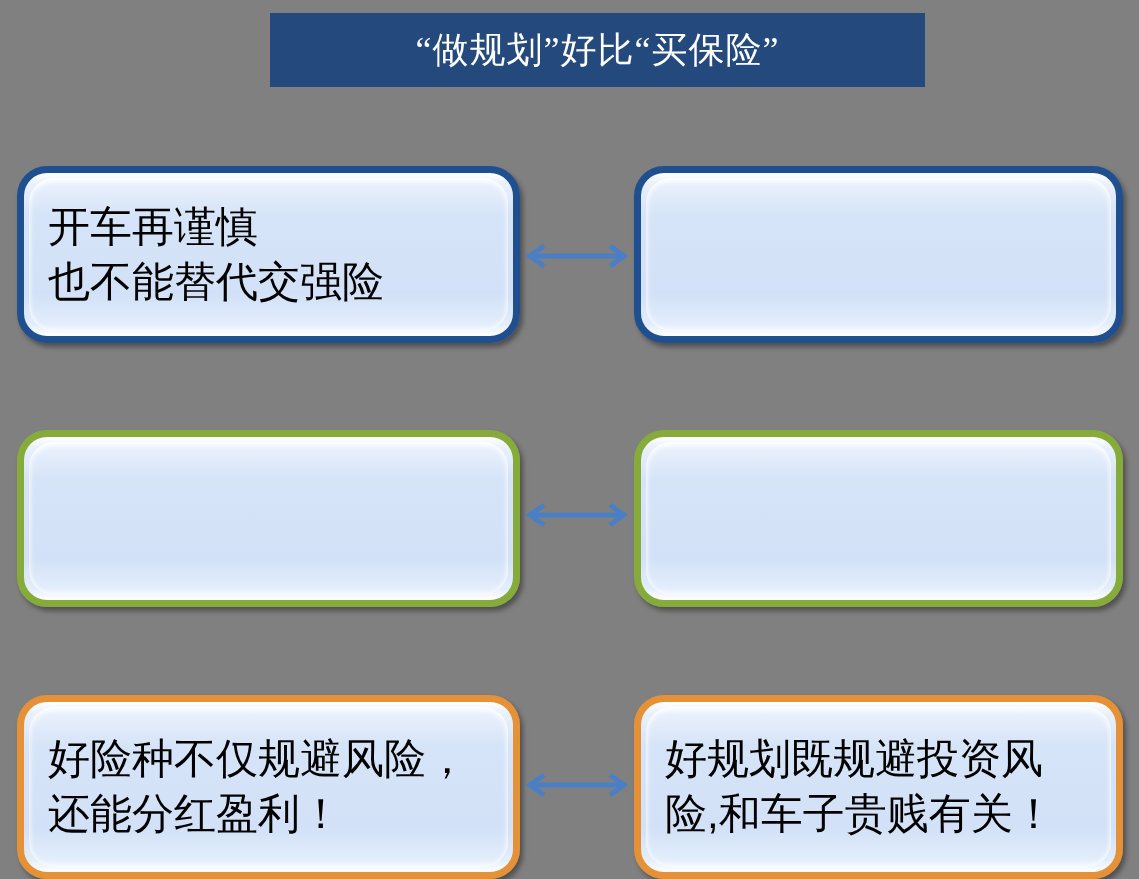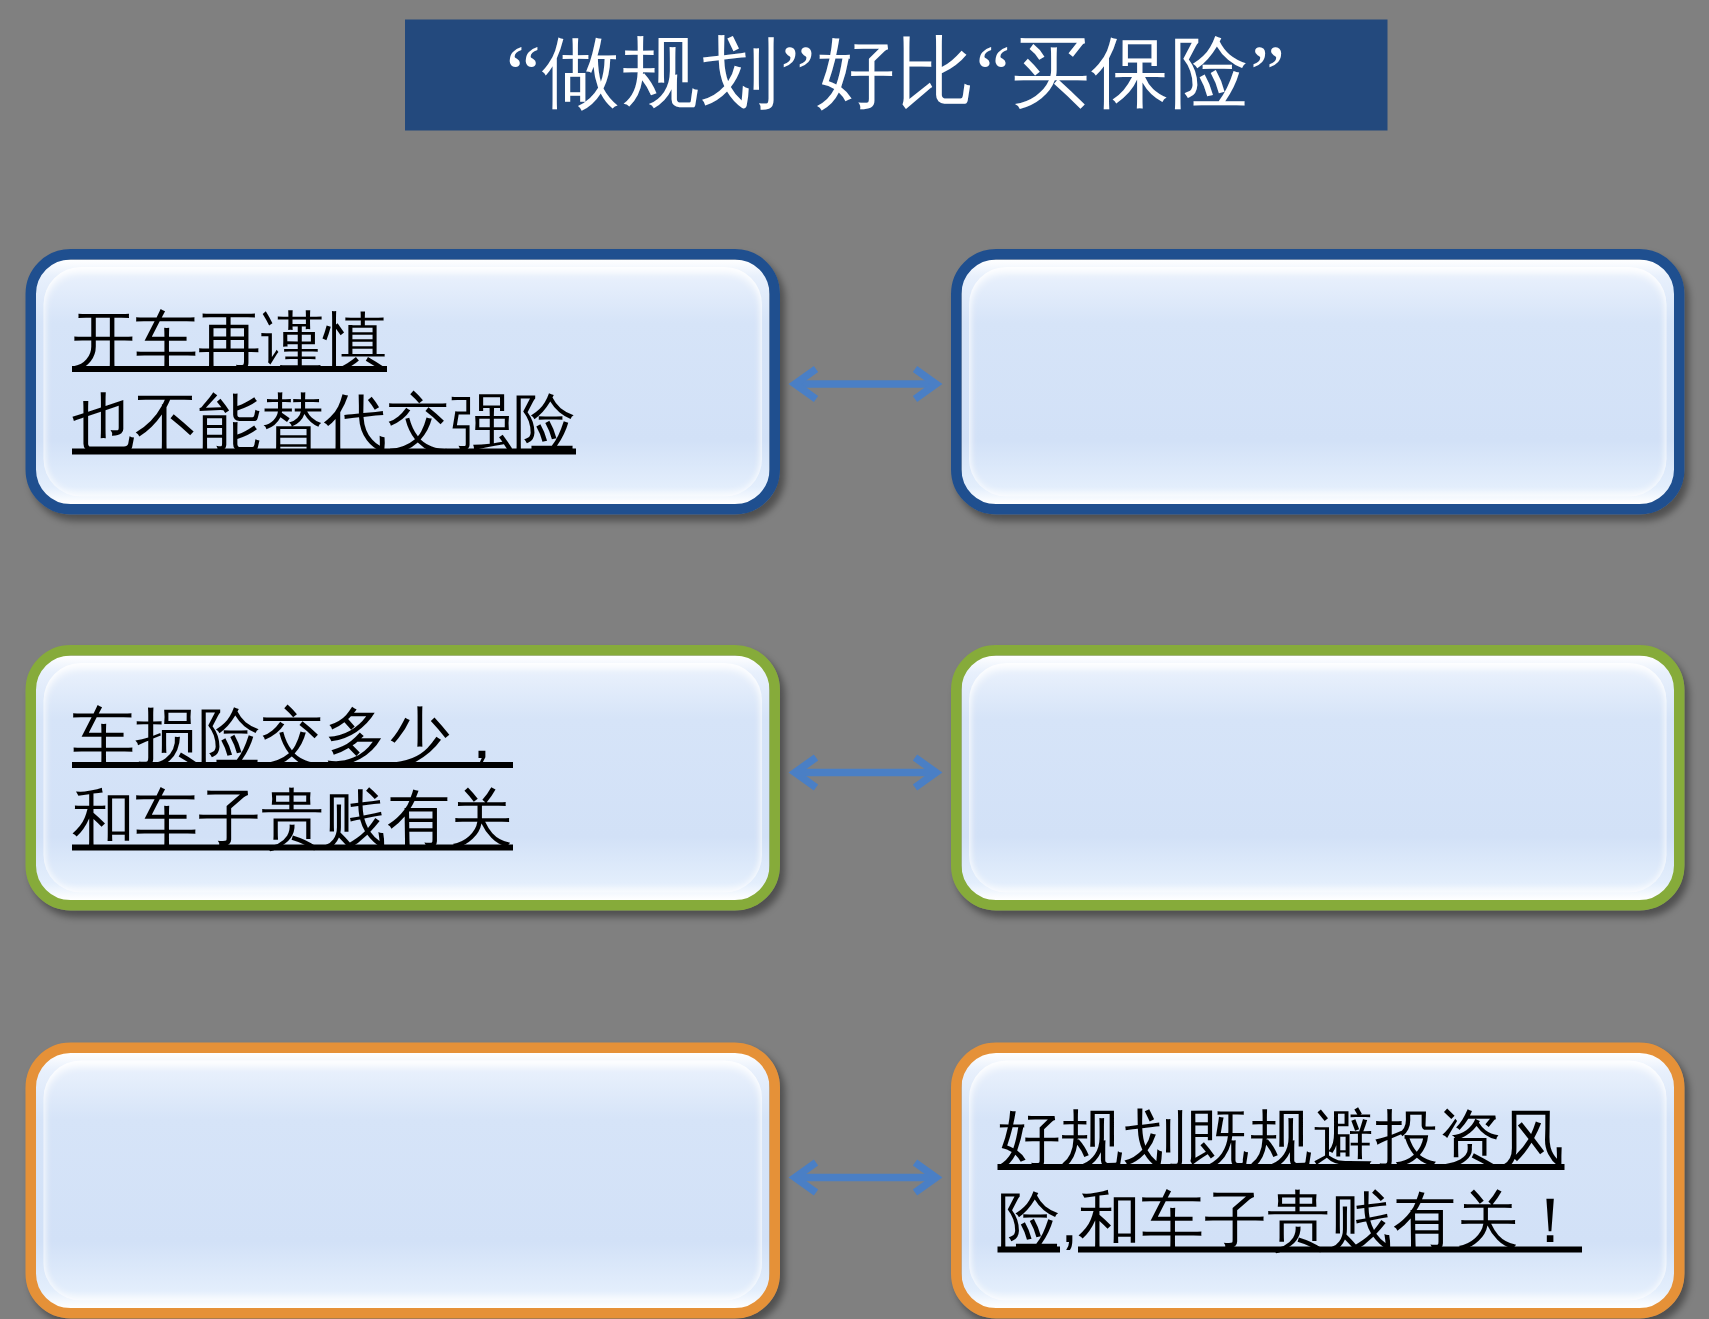--- a/index.html
+++ b/index.html
@@ -22,40 +22,39 @@
     top: 13px;
     width: 655px;
     height: 74px;
     background: #23497d;
     display: flex;
     align-items: center;
     justify-content: center;
   }
   #title-banner .title-text {
     color: #ffffff;
-    font-size: 52px;
+    font-size: 36px;
     letter-spacing: 1px;
     font-family: "Liberation Serif", "DejaVu Serif", serif;
     white-space: nowrap;
     line-height: 1;
   }
 
   
   .box {
     position: absolute;
     box-sizing: border-box;
     border-radius: 30px;
     background:
       linear-gradient(180deg, #ffffff 0%, #e8f0fc 7%, #d6e4f8 26%, #d2e1f7 74%, #e3eefc 93%, #ffffff 100%);
     display: flex;
     align-items: center;
     padding-left: 24px;
     padding-right: 10px;
     box-shadow: 3px 4px 5px rgba(0,0,0,0.38);
-    text-decoration: underline;
   }
   .box .inner-glow {
     position: absolute;
     left: 5px;
     top: 5px;
     right: 5px;
     bottom: 5px;
     border-radius: 25px;
     pointer-events: none;
     box-shadow: inset 0 3px 6px rgba(255,255,255,0.95),
@@ -113,36 +112,36 @@
   <polyline points="26,3 12,13 26,23" fill="none" stroke="#4a7fc5" stroke-width="5" stroke-linejoin="miter"></polyline>
   <polyline points="92,3 106,13 92,23" fill="none" stroke="#4a7fc5" stroke-width="5" stroke-linejoin="miter"></polyline>
 </svg>
 
 <div class="box col-right row1 border-navy">
   <span class="inner-glow"></span>
 </div>
 
 <div class="box col-left row2 border-green">
   <span class="inner-glow"></span>
-  <span class="box-text">车损险交多少，
-和车子贵贱有关</span>
 </div>
 
 <svg class="arrow arrow-r2" viewBox="0 0 118 26">
   <line x1="14" y1="13" x2="104" y2="13" stroke="#4a7fc5" stroke-width="5"></line>
   <polyline points="26,3 12,13 26,23" fill="none" stroke="#4a7fc5" stroke-width="5" stroke-linejoin="miter"></polyline>
   <polyline points="92,3 106,13 92,23" fill="none" stroke="#4a7fc5" stroke-width="5" stroke-linejoin="miter"></polyline>
 </svg>
 
 <div class="box col-right row2 border-green">
   <span class="inner-glow"></span>
 </div>
 
 <div class="box col-left row3 border-orange">
   <span class="inner-glow"></span>
+  <span class="box-text">好险种不仅规避风险，
+还能分红盈利！</span>
 </div>
 
 <svg class="arrow arrow-r3" viewBox="0 0 118 26">
   <line x1="14" y1="13" x2="104" y2="13" stroke="#4a7fc5" stroke-width="5"></line>
   <polyline points="26,3 12,13 26,23" fill="none" stroke="#4a7fc5" stroke-width="5" stroke-linejoin="miter"></polyline>
   <polyline points="92,3 106,13 92,23" fill="none" stroke="#4a7fc5" stroke-width="5" stroke-linejoin="miter"></polyline>
 </svg>
 
 <div class="box col-right row3 border-orange">
   <span class="inner-glow"></span>

